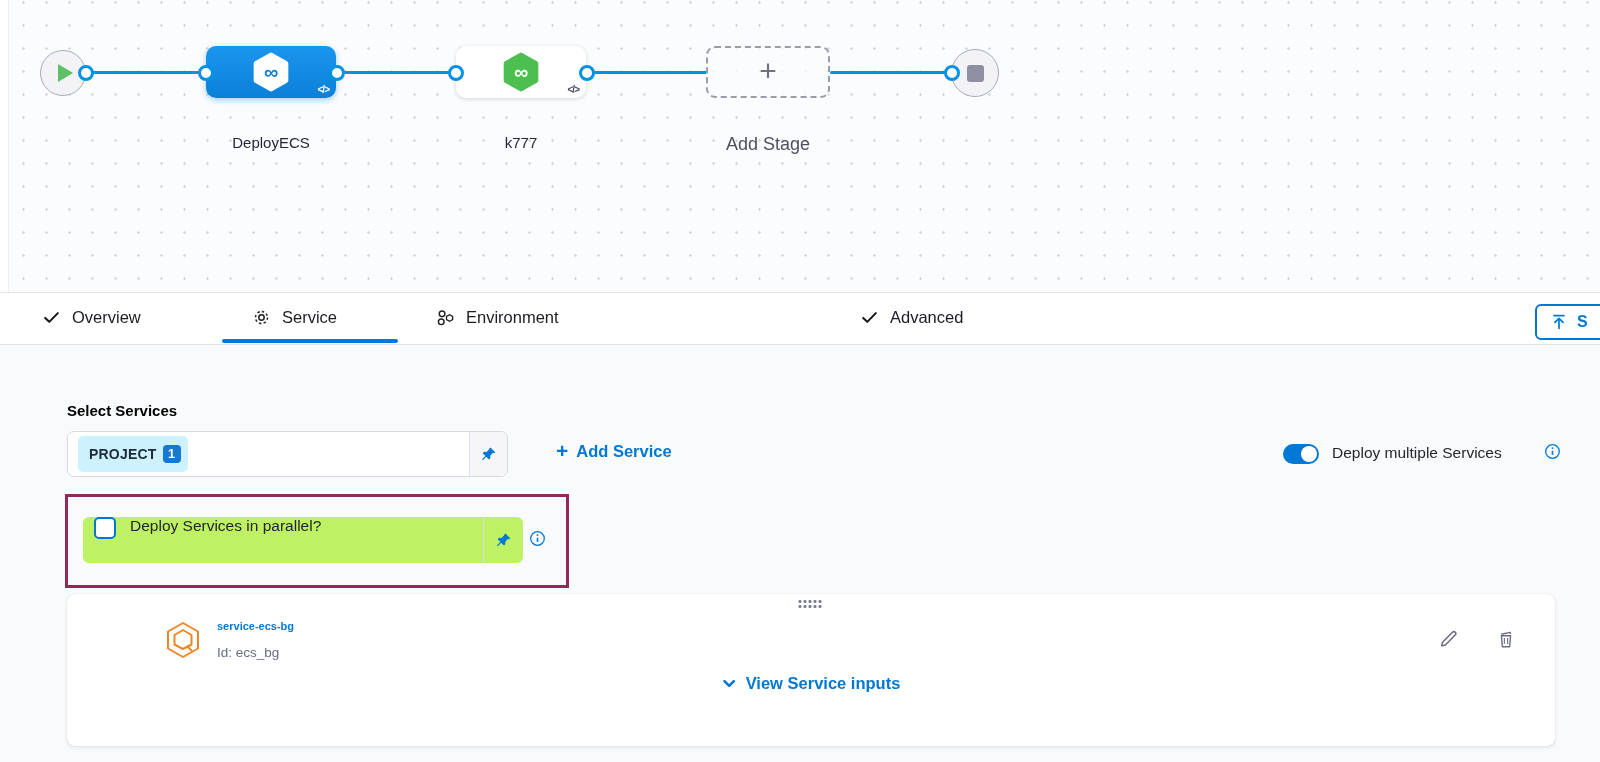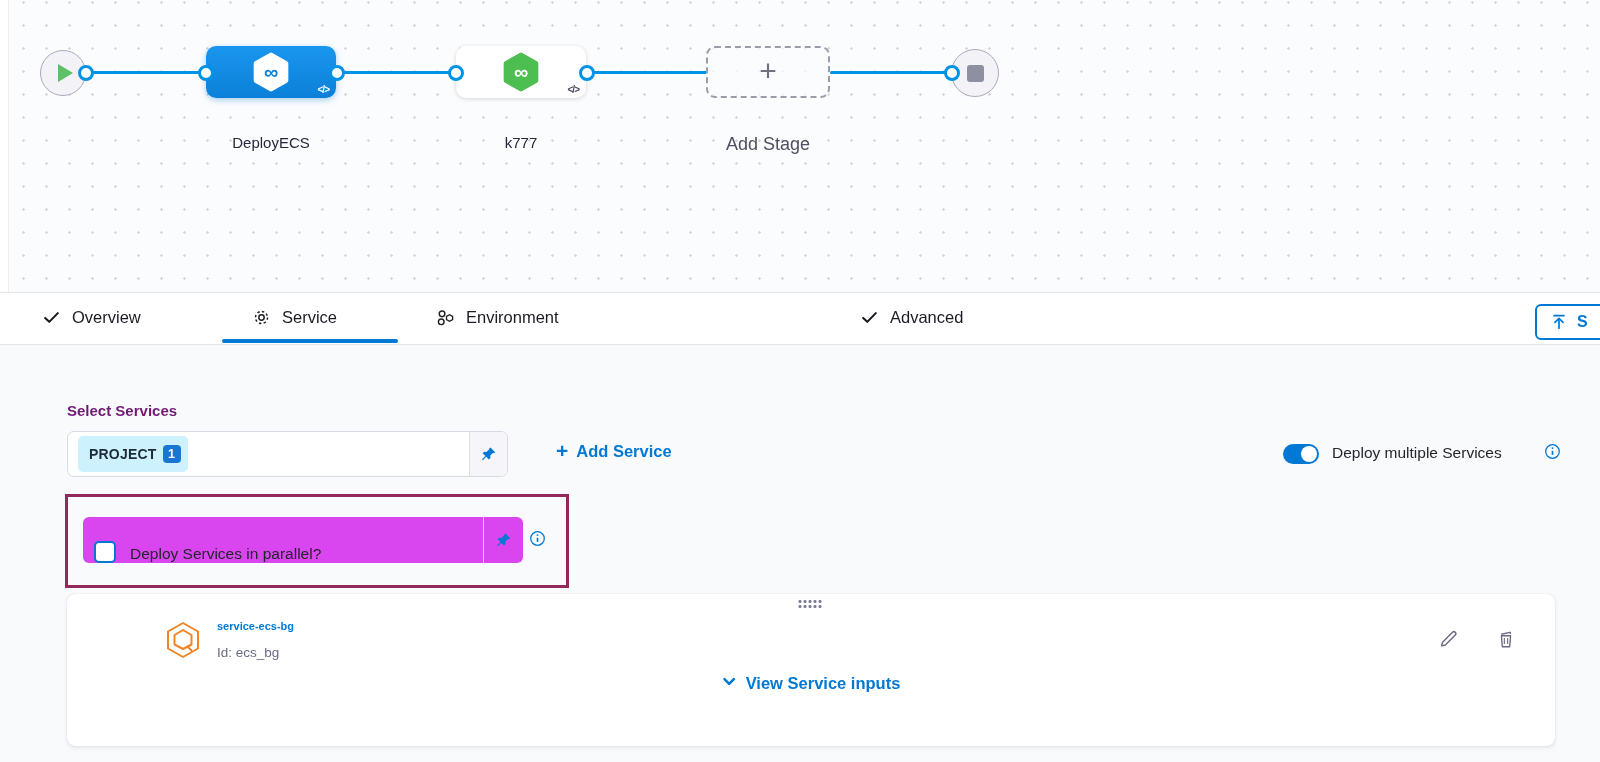--- a/index.html
+++ b/index.html
@@ -40,56 +40,56 @@
   .tabbar { position:absolute; left:0; top:293px; width:1600px; height:52px; background:#ffffff; border-bottom:1px solid #e2e4e9; }
   .tab { position:absolute; top:0; height:49px; display:flex; align-items:center; gap:11px; font-size:16.5px; color:#1b1c24; font-weight:500; cursor:pointer; }
   .tab.active { font-weight:400; }
   .tab-underline { position:absolute; left:222px; top:46px; width:176px; height:4px; background:#0278d5; border-radius:2px; }
 
   .save-btn { position:absolute; left:1535px; top:304px; width:110px; height:36px; background:#ffffff; border:2px solid #0278d5; border-radius:6px; color:#0278d5; font-size:16px; font-weight:600; display:flex; align-items:center; gap:9px; padding-left:13px; }
 
   
   .content { position:absolute; left:0; top:345px; width:1600px; height:417px; background:#f8fafc; }
 
-  .select-label { position:absolute; left:67px; top:57px; font-size:15px; font-weight:600; color:#701a75; }
+  .select-label { position:absolute; left:67px; top:57px; font-size:15px; font-weight:600; color:#000000; }
 
   .svc-input { position:absolute; left:67px; top:86px; width:441px; height:46px; background:#ffffff; border:1px solid #d8dae3; border-radius:7px; display:flex; align-items:center; }
   .chip { margin-left:10px; background:#cdf2fd; border-radius:5px; height:36px; display:flex; align-items:center; padding:0 7px 0 11px; gap:6px; font-size:14px; font-weight:600; color:#1d2b39; letter-spacing:.2px; }
   .chip-badge { background:#1976d2; color:#ffffff; font-size:12.5px; font-weight:700; border-radius:4px; min-width:18px; height:18px; display:flex; align-items:center; justify-content:center; padding:0 4px; }
   .input-addon { margin-left:auto; width:38px; height:44px; border-left:1px solid #dcdee8; background:#f5f5fa; border-radius:0 6px 6px 0; display:flex; align-items:center; justify-content:center; }
 
   .add-service { position:absolute; left:556px; top:97px; display:flex; align-items:center; gap:8px; color:#0278d5; font-size:16.5px; font-weight:700; cursor:pointer; }
   .add-service .plus { font-size:21px; font-weight:600; line-height:1; margin-top:-2px; }
 
   .toggle { position:absolute; left:1283px; top:99px; width:36px; height:20px; border-radius:11px; background:#0278d5; }
   .toggle .knob { position:absolute; right:2px; top:2px; width:16px; height:16px; border-radius:50%; background:#ffffff; }
   .toggle-label { position:absolute; left:1332px; top:99px; font-size:15.5px; color:#26272e; }
   .info-multiple { position:absolute; left:1544px; top:98px; }
 
   .highlight-box { position:absolute; left:65px; top:149px; width:504px; height:94px; border:3px solid #93295a; }
-  .parallel-field { position:absolute; left:15px; top:20px; width:440px; height:46px; background:#d946ef; border-radius:6px; display:flex; align-items:flex-end; }
+  .parallel-field { position:absolute; left:15px; top:20px; width:440px; height:46px; background:#bef264; border-radius:6px; display:flex; align-items:flex-start; }
   .checkbox { width:22px; height:22px; margin-left:11px; background:#ffffff; border:2px solid #0278d5; border-radius:5px; }
   .parallel-label { margin-left:14px; font-size:15.5px; color:#23242b; }
   .field-addon { margin-left:auto; width:40px; height:46px; border-left:1px solid #dadce4; display:flex; align-items:center; justify-content:center; }
   .info-parallel { position:absolute; left:461px; top:33px; }
 
   
   .card { position:absolute; left:67px; top:249px; width:1488px; height:152px; background:#ffffff; border-radius:8px; box-shadow:0 0 1px rgba(40,41,61,.25), 0 2px 4px rgba(96,97,112,.12); }
   .drag-handle { position:absolute; left:50%; transform:translateX(-50%); top:6px; display:grid; grid-template-columns:repeat(5,5px); grid-auto-rows:5px; cursor:grab; }
   .drag-handle i { width:2.5px; height:2.5px; border-radius:50%; background:#7a7c96; }
 
   .svc-icon { position:absolute; left:98px; top:27px; }
   .svc-name { position:absolute; left:150px; top:26px; font-size:11px; font-weight:600; color:#0278d5; cursor:pointer; }
   .svc-id   { position:absolute; left:150px; top:51px; font-size:13.5px; color:#696b85; }
 
   .icon-btn { position:absolute; top:32px; width:26px; height:26px; display:flex; align-items:center; justify-content:center; cursor:pointer; }
   .edit-btn { left:1368px; }
   .del-btn  { left:1426px; }
 
-  .view-inputs { position:absolute; left:50%; transform:translateX(-50%); top:80px; display:flex; gap:9px; color:#0278d5; font-size:16.5px; font-weight:700; cursor:pointer; white-space:nowrap; }
+  .view-inputs { position:absolute; left:50%; transform:translateX(-50%); top:80px; display:flex; align-items:center; gap:9px; color:#0278d5; font-size:16.5px; font-weight:700; cursor:pointer; white-space:nowrap; }
 </style>
 </head>
 <body>
 
 <div class="canvas">
   <div class="left-strip"></div>
 
   <div class="pipe-line" style="left:86px; width:122px;"></div>
   <div class="pipe-line" style="left:336px; width:122px;"></div>
   <div class="pipe-line" style="left:586px; width:122px;"></div>

